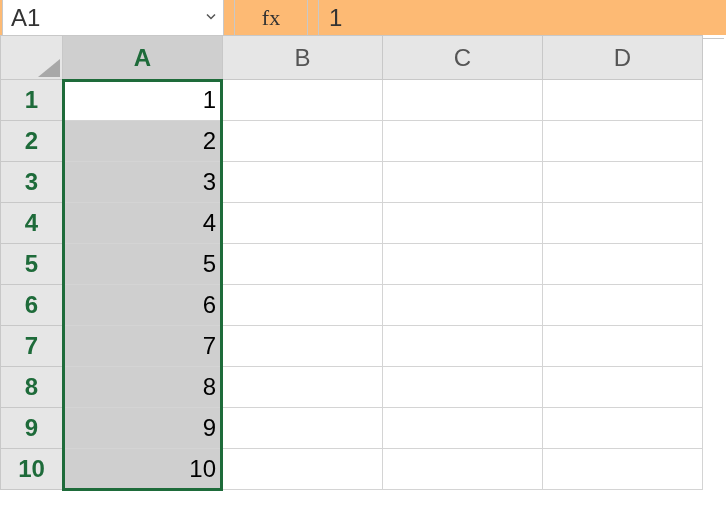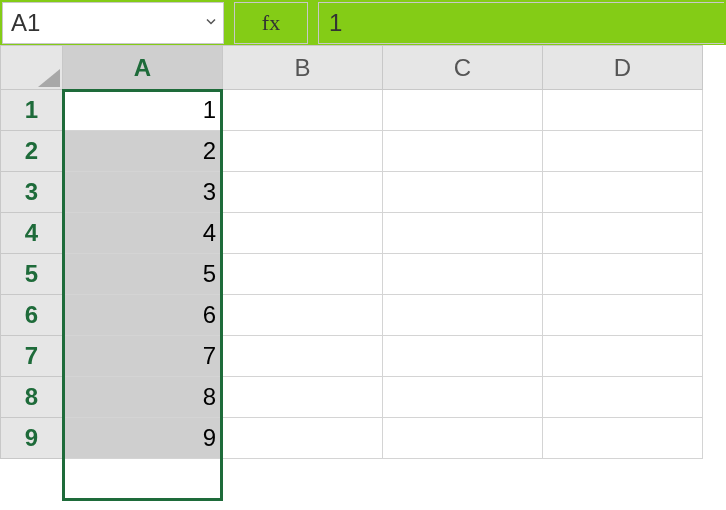--- a/index.html
+++ b/index.html
@@ -12,22 +12,22 @@
       background: #ffffff;
       width: 726px;
       height: 510px;
       overflow: hidden;
     }
     
     
     .formula-bar {
       display: flex;
       align-items: center;
-      height: 45px;
-      background: #84cc16;
+      height: 35px;
+      background: #fdba74;
       gap: 10px;
       padding: 0 2px;
     }
     .name-box {
       width: 222px;
       height: 42px;
       border: 1px solid #c8c8c8;
       display: flex;
       align-items: center;
       padding: 0 8px;
@@ -237,16 +237,23 @@
         <td class="cell col-C"><span></span></td>
         <td class="cell col-D"><span></span></td>
       </tr>
       <tr>
         <th class="row-header"><span>9</span></th>
         <td class="cell col-A in-selection"><span>9</span></td>
         <td class="cell col-B"><span></span></td>
         <td class="cell col-C"><span></span></td>
         <td class="cell col-D"><span></span></td>
       </tr>
+      <tr>
+        <th class="row-header"><span>10</span></th>
+        <td class="cell col-A in-selection"><span>10</span></td>
+        <td class="cell col-B"><span></span></td>
+        <td class="cell col-C"><span></span></td>
+        <td class="cell col-D"><span></span></td>
+      </tr>
     </tbody>
   </table>
   <div class="selection-border"></div>
 </div>
 
 </body></html>

